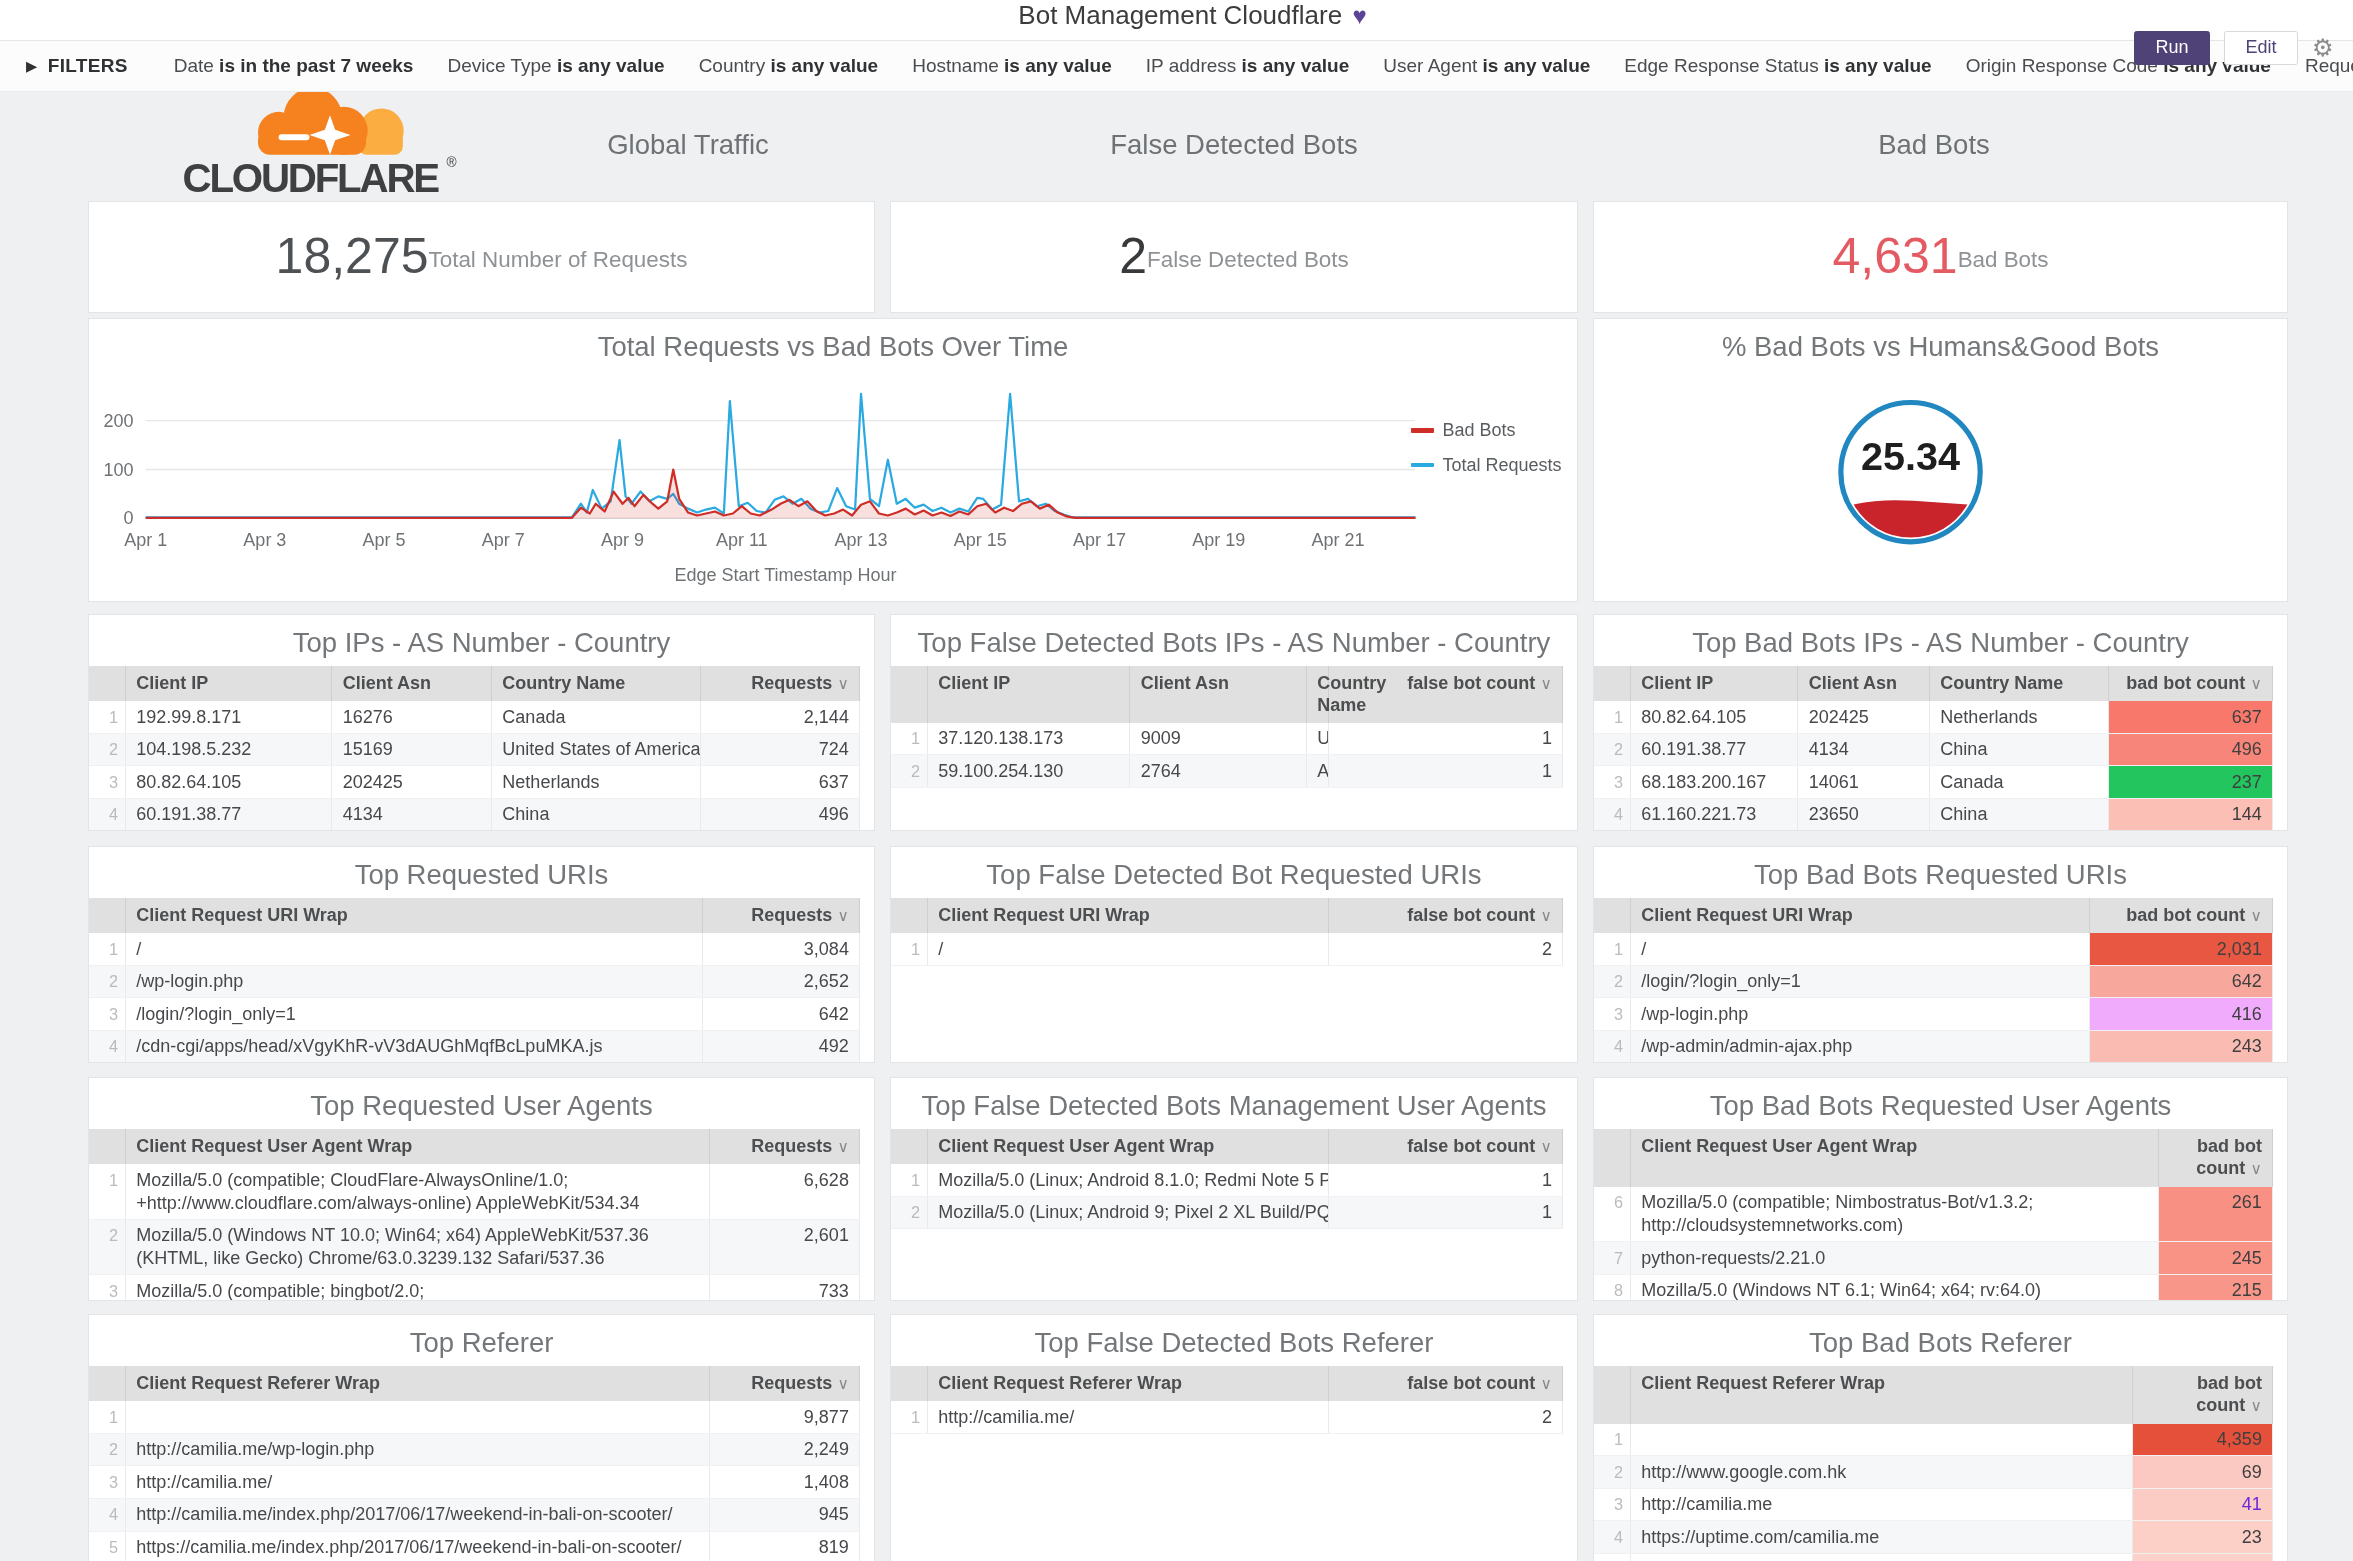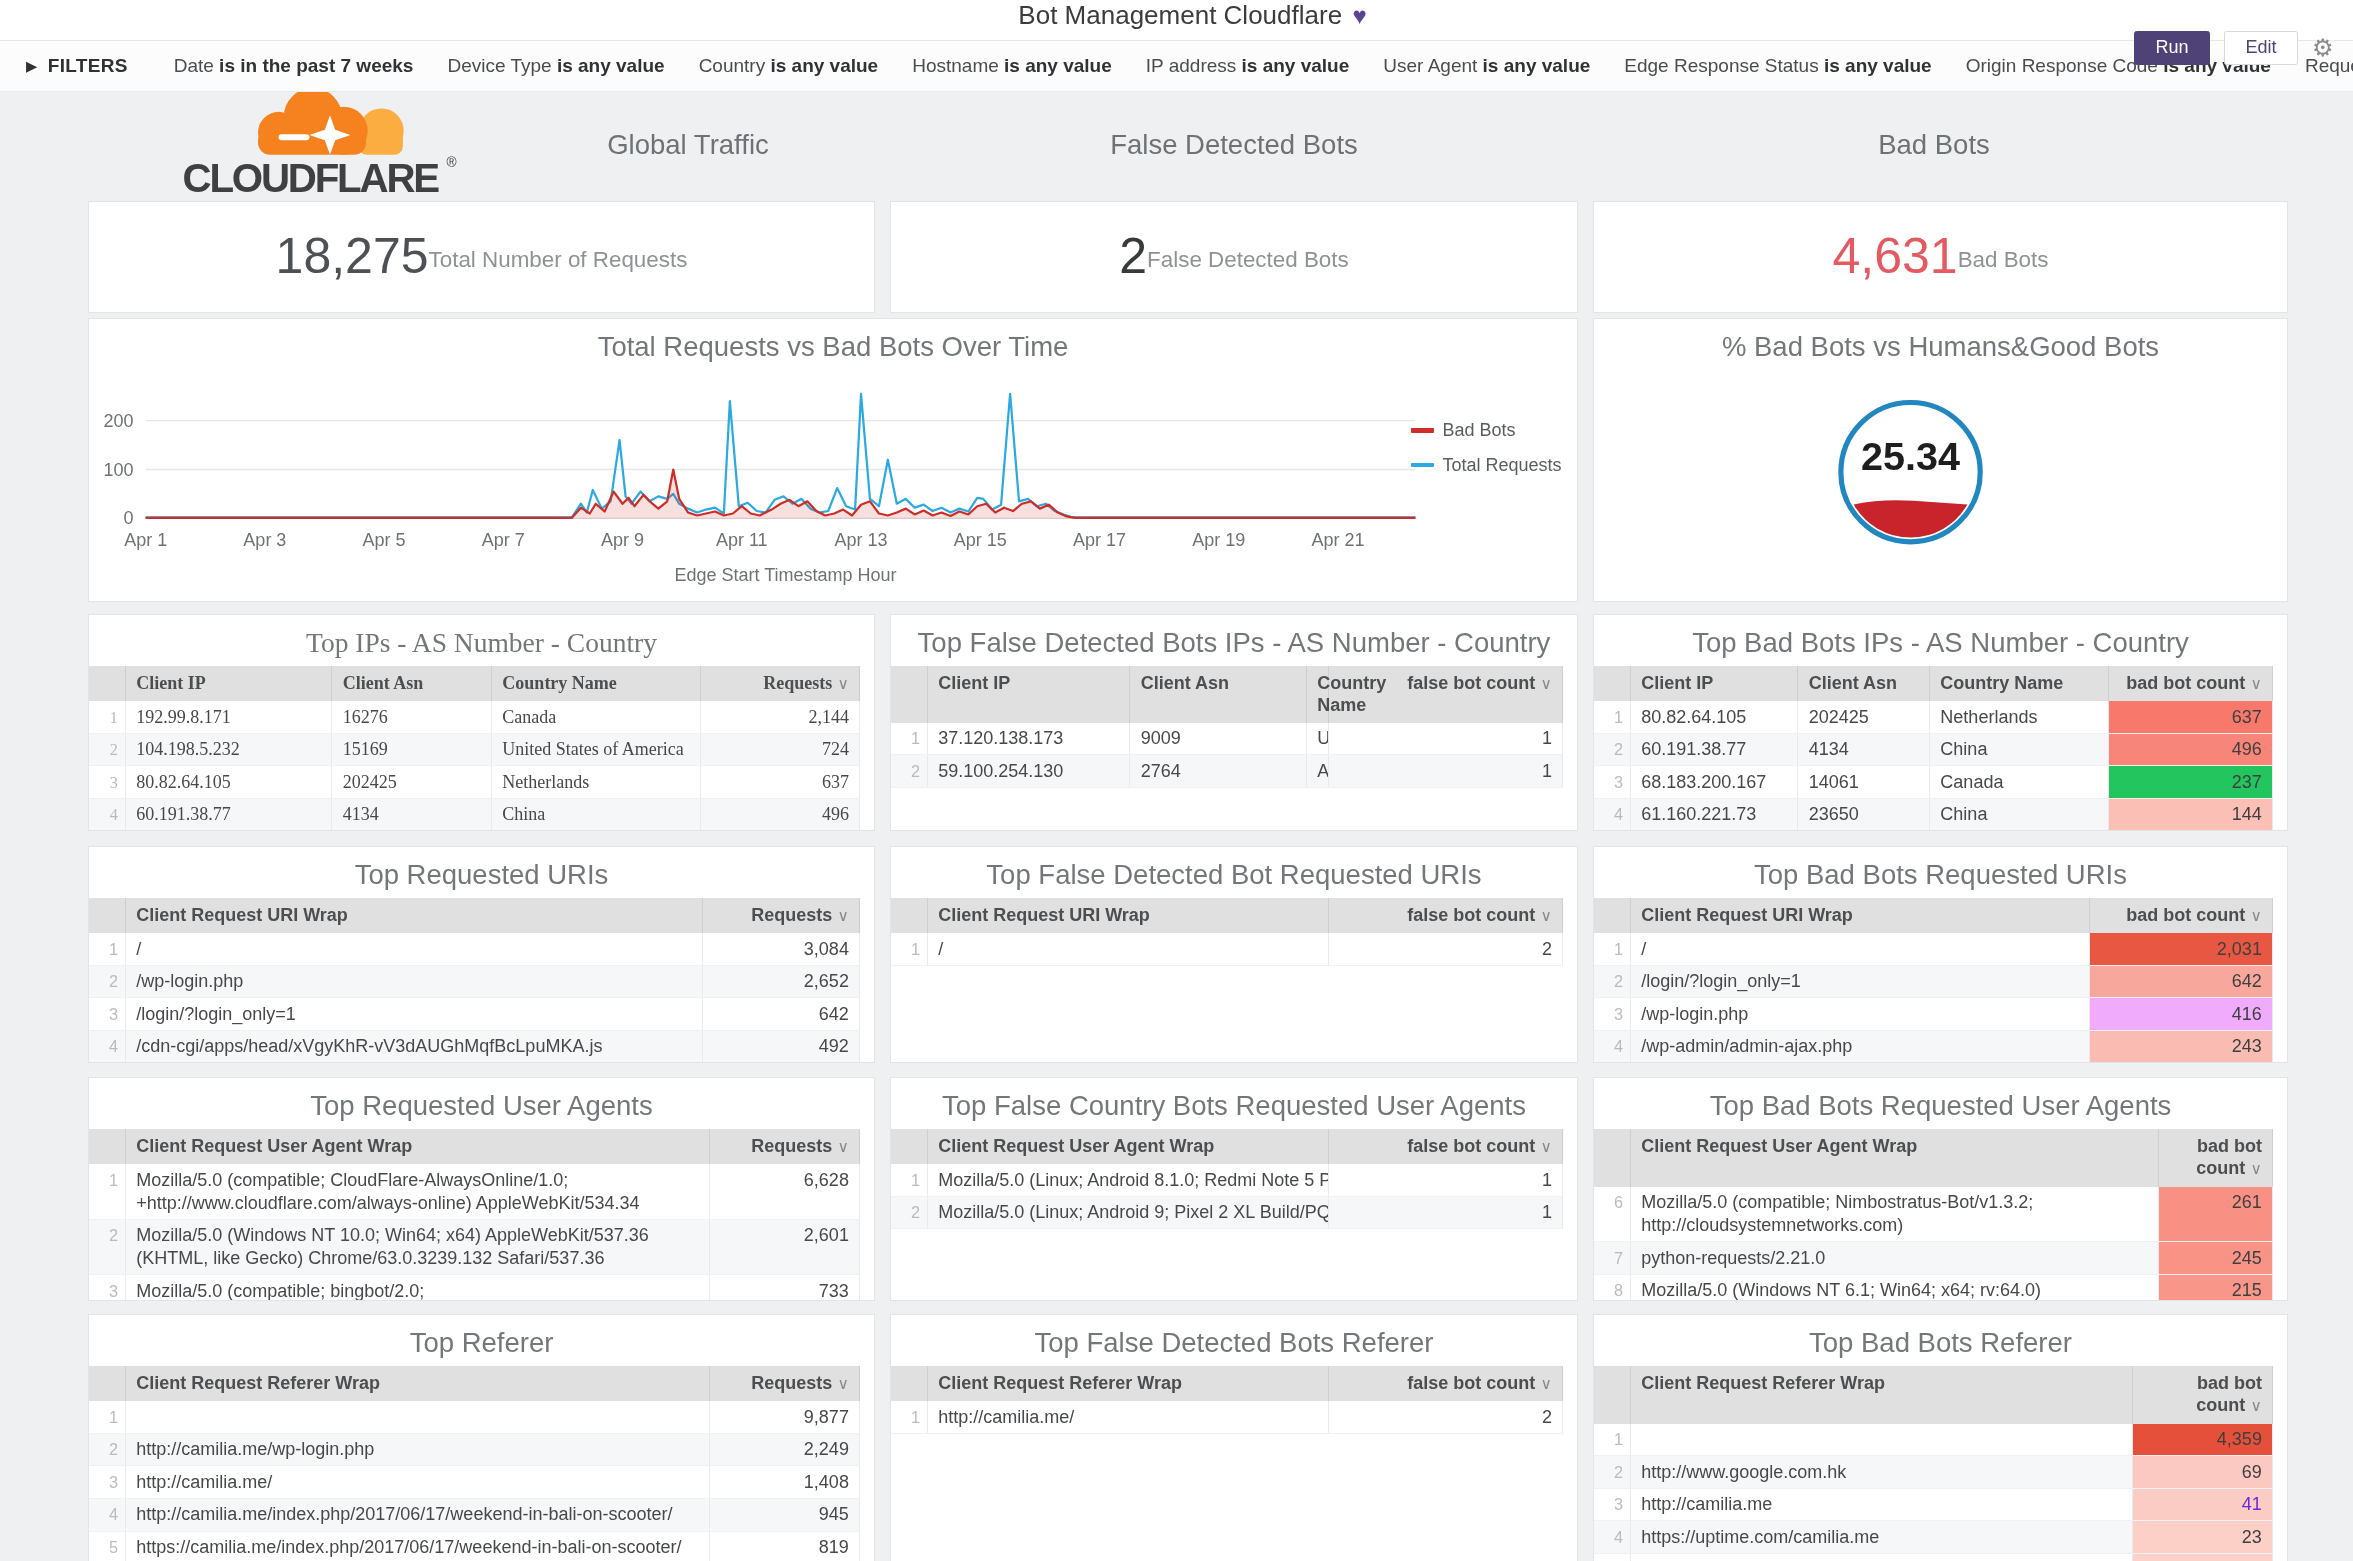--- a/index.html
+++ b/index.html
@@ -49,21 +49,21 @@
   #chart-svg{position:absolute;left:0;top:45px;width:1490px;height:199px;}
   .tick{font-size:21px;fill:#6f7275;font-family:"Liberation Sans","DejaVu Sans",sans-serif;}
   .xlabel{position:absolute;top:246px;left:0;width:1393px;text-align:center;font-size:18px;color:#6f7275;}
   .legend{position:absolute;right:15.5px;top:101px;display:flex;flex-direction:column;gap:13.8px;}
   .legend-item{display:flex;align-items:center;gap:8.6px;font-size:18px;color:#5a5d60;cursor:pointer;}
   .swatch{width:22.4px;height:4.3px;border-radius:0.9px;}
   #gaugecard{left:1593px;top:318px;width:695px;height:284px;}
   #gauge-svg{position:absolute;left:0;top:0;width:695px;height:284px;}
   .gval{font-size:46px;font-weight:700;fill:#1e1e1f;font-family:"Liberation Sans","DejaVu Sans",sans-serif;}
   
-  #t_top_ips{left:88px;top:614px;width:787px;height:217px;font-family:Liberation Serif, serif;}
+  #t_top_ips{left:88px;top:614px;width:787px;height:217px;}
   #t_false_ips{left:890px;top:614px;width:688px;height:217px;}
   #t_bad_ips{left:1593px;top:614px;width:695px;height:217px;}
   #t_top_uris{left:88px;top:846px;width:787px;height:217px;}
   #t_false_uris{left:890px;top:846px;width:688px;height:217px;}
   #t_bad_uris{left:1593px;top:846px;width:695px;height:217px;}
   #t_top_uas{left:88px;top:1077px;width:787px;height:224px;}
   #t_false_uas{left:890px;top:1077px;width:688px;height:224px;}
   #t_bad_uas{left:1593px;top:1077px;width:695px;height:224px;}
   #t_top_referers{left:88px;top:1314px;width:787px;height:284px;}
   #t_false_referers{left:890px;top:1314px;width:688px;height:284px;}
@@ -454,21 +454,21 @@
           <tr>
             <td class="rn">3</td>
             <td>Mozilla/5.0 (compatible; bingbot/2.0; +http://www.bing.com/bingbot.htm)</td>
             <td class="num">733</td>
           </tr>
         </tbody>
       </table>
     </div>
 </div>
 <div class="card w_false_uas" id="t_false_uas">
-  <div class="card-title">Top False Country Bots Requested User Agents</div>
+  <div class="card-title">Top False Detected Bots Management User Agents</div>
   <div>
       <table class="dtable">
         <thead>
           <tr>
             <th class="rn"></th>
             <th>Client Request User Agent Wrap</th>
             <th class="num">false bot count<span class="sort">∨</span></th>
           </tr>
         </thead>
         <tbody>

